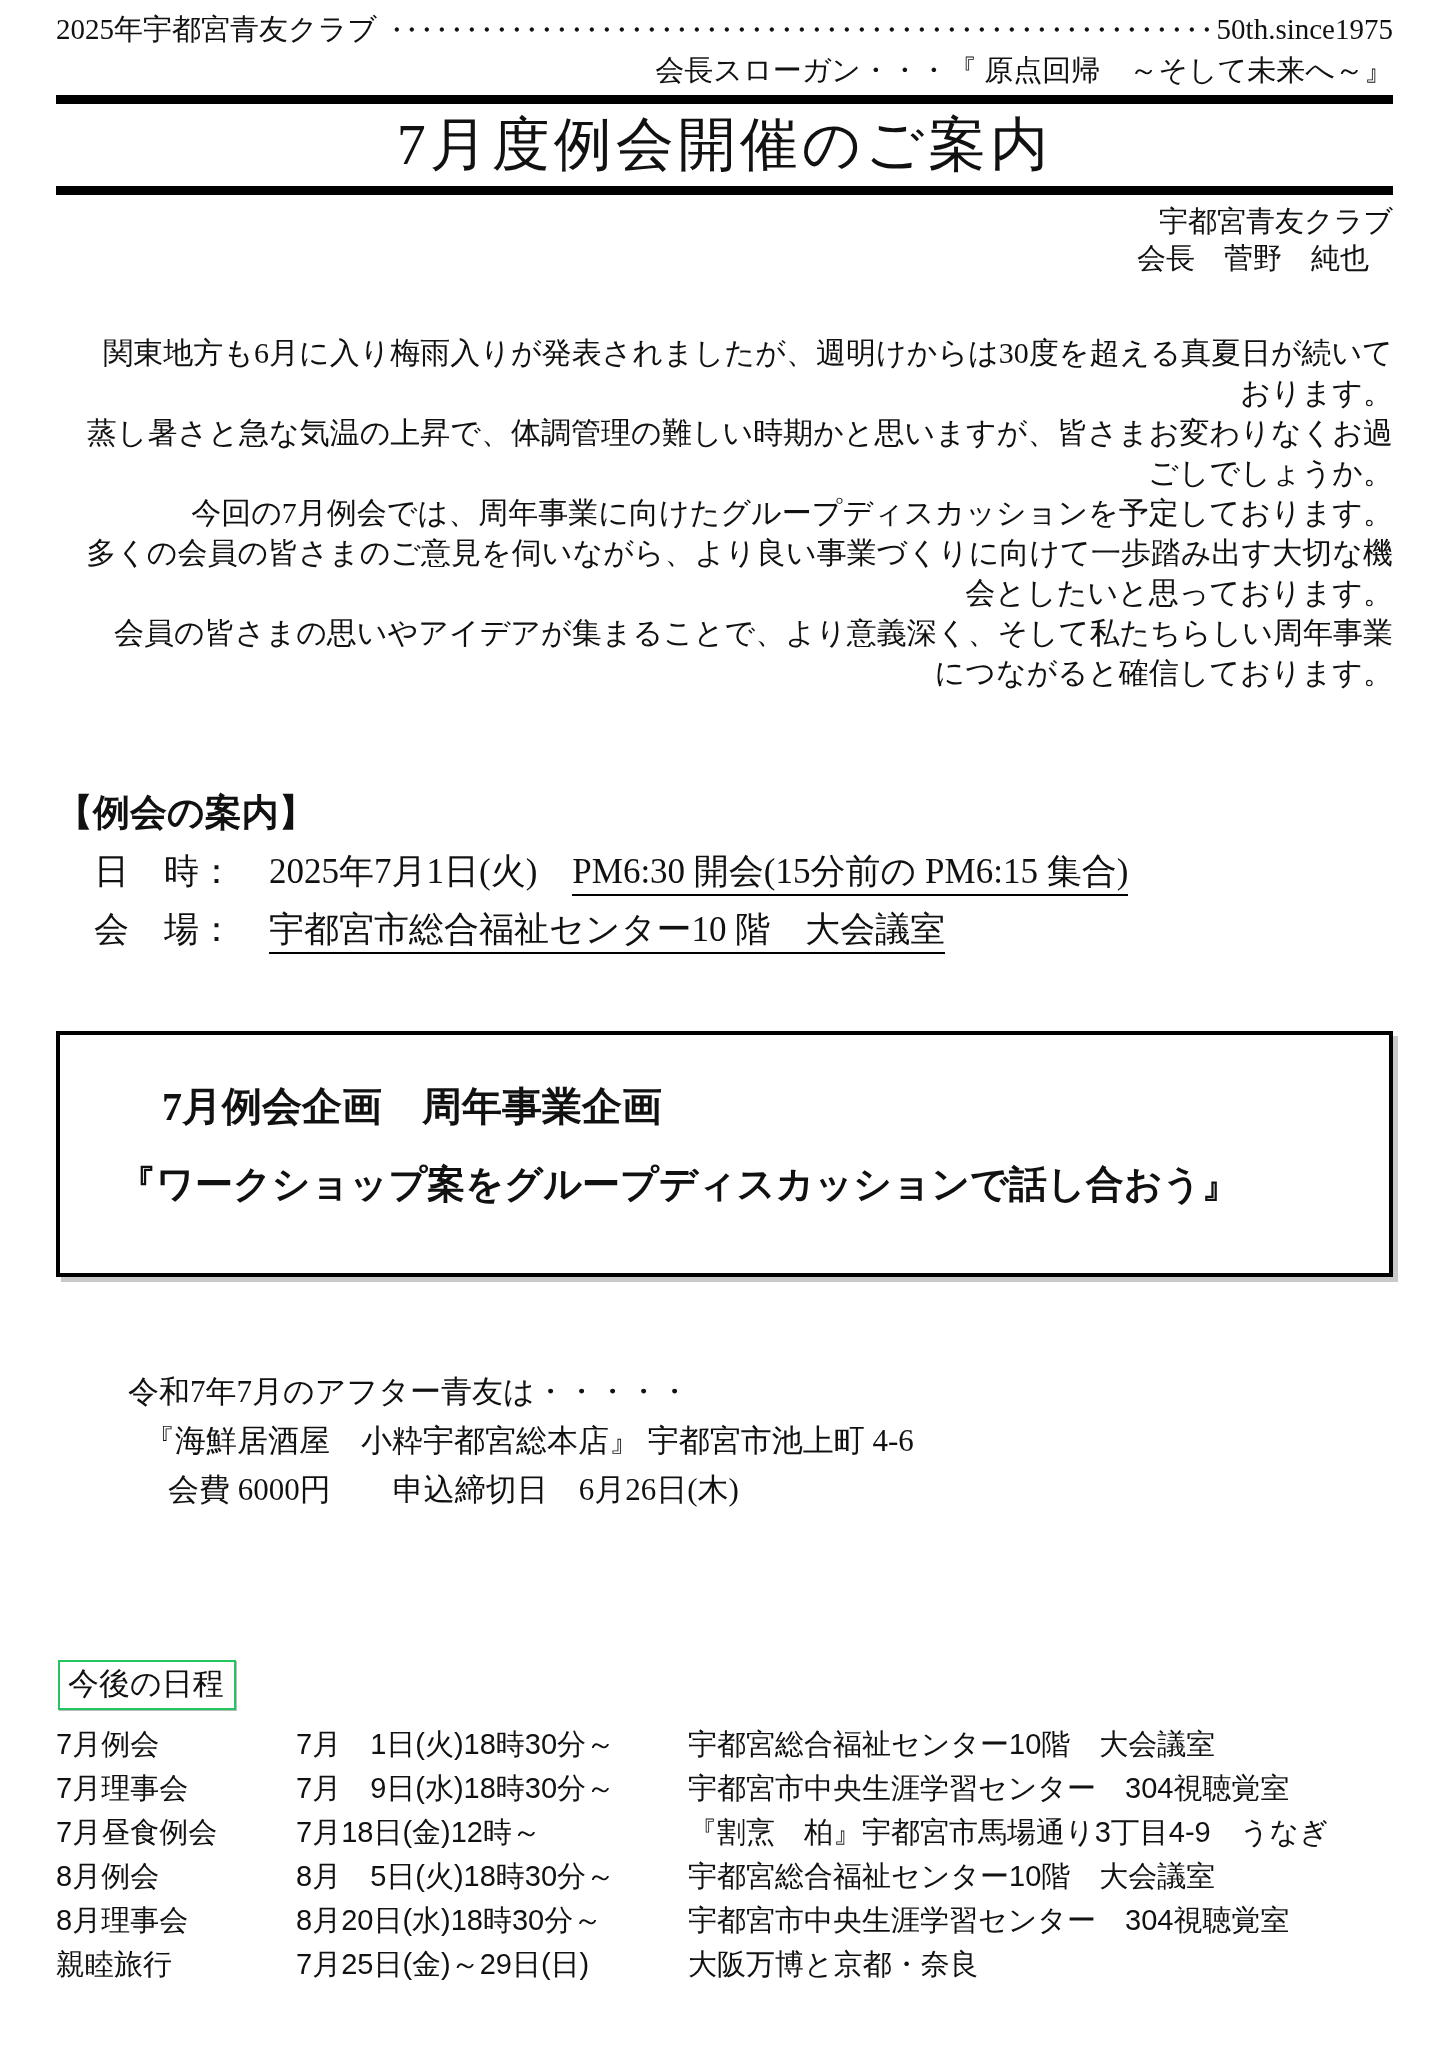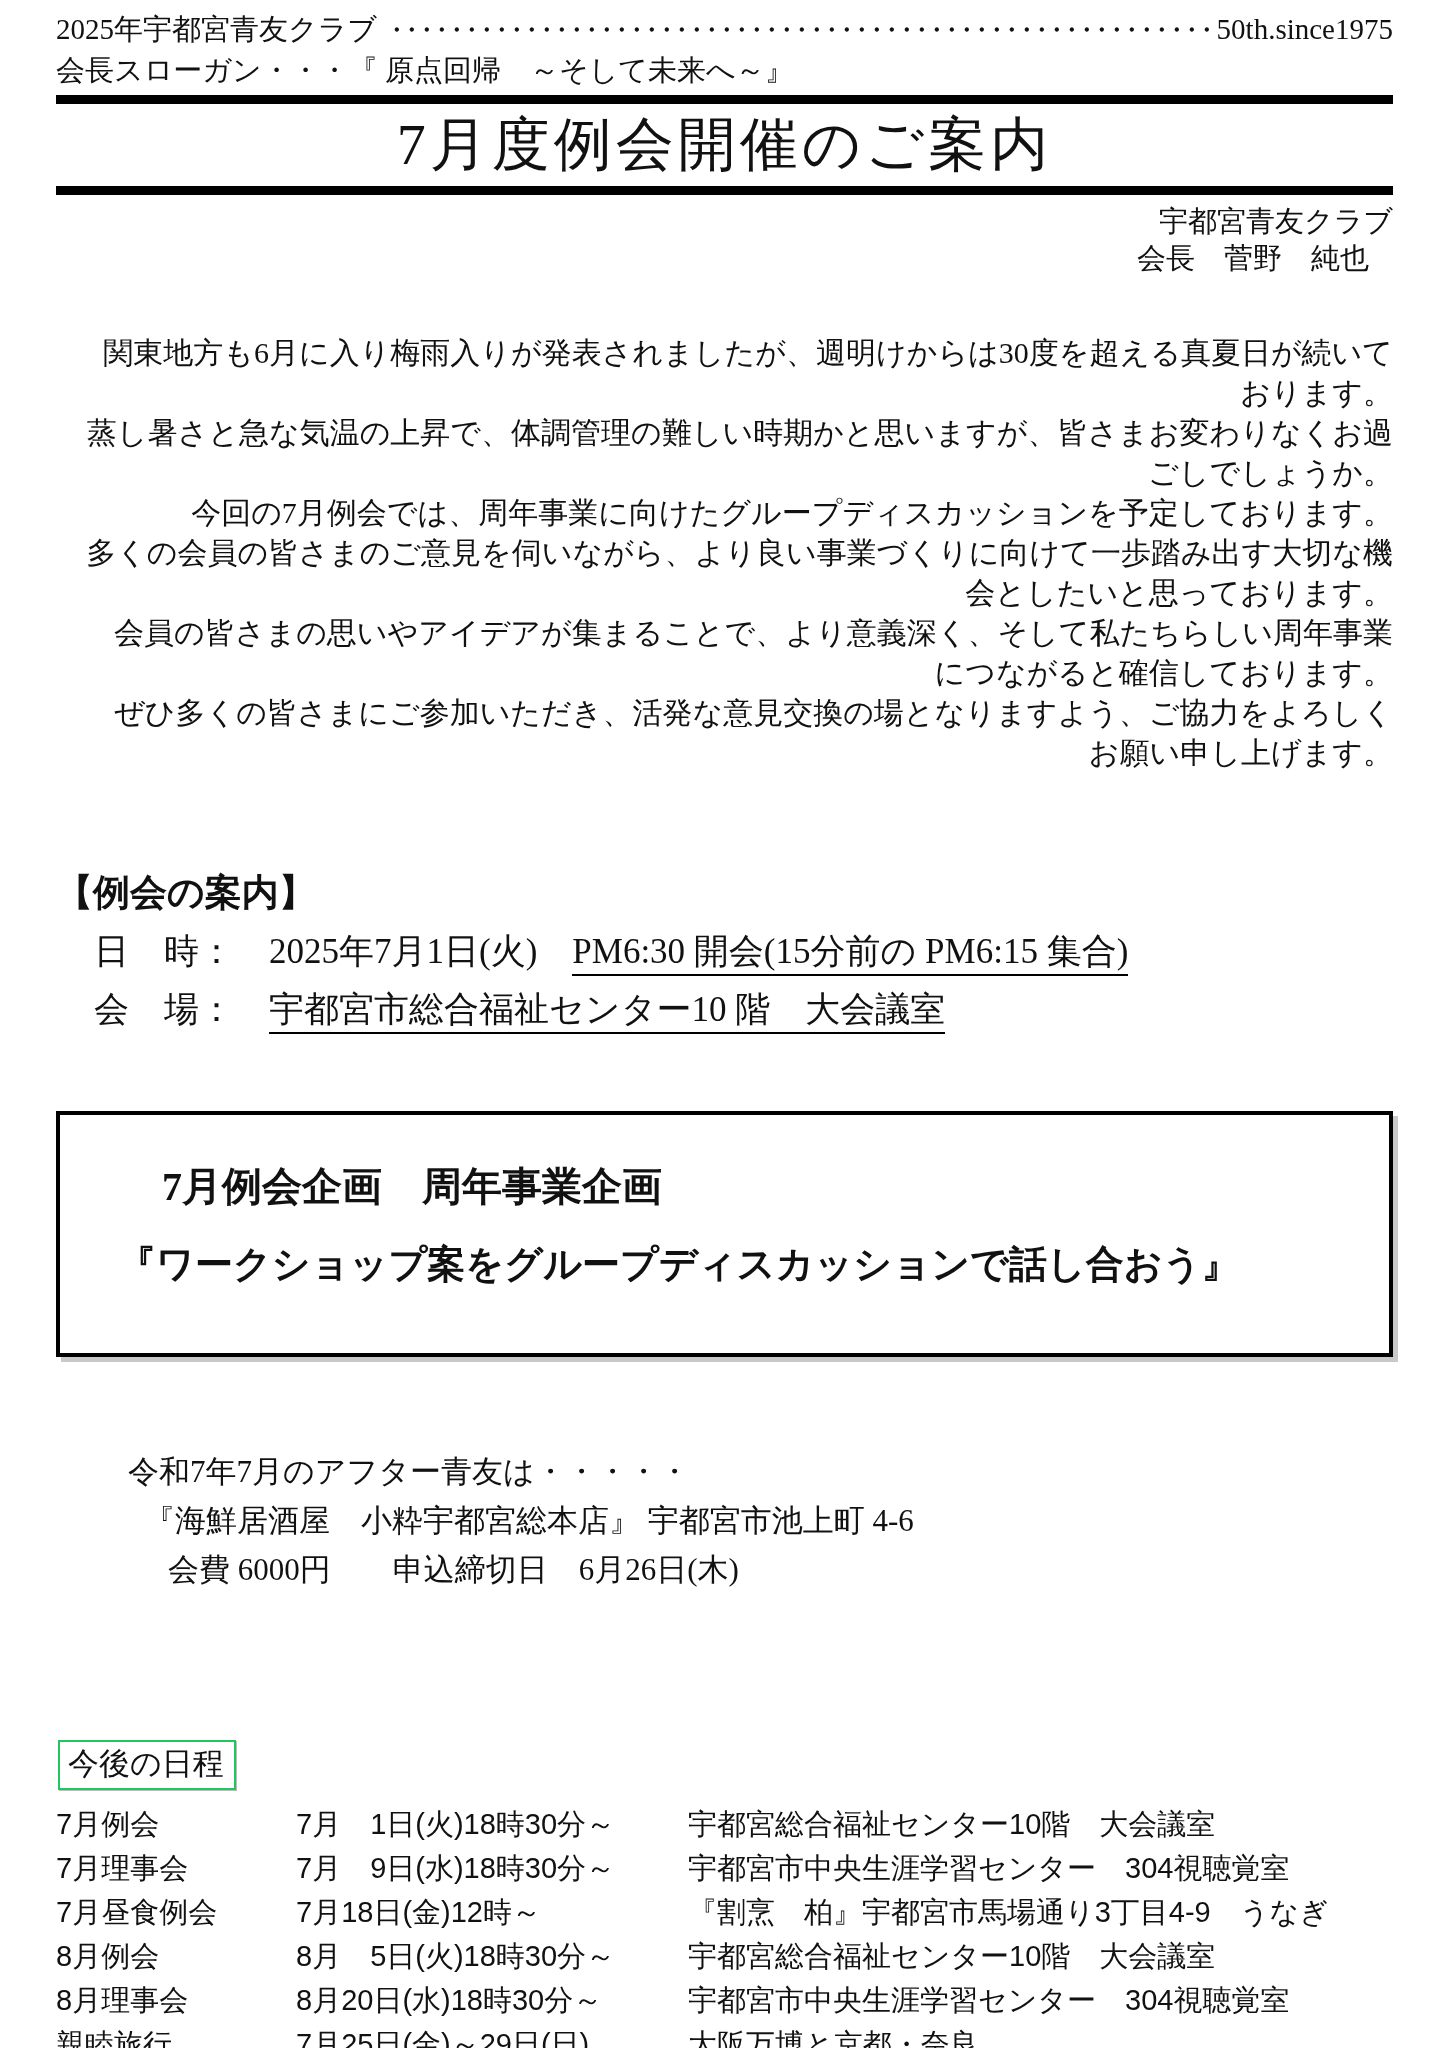--- a/index.html
+++ b/index.html
@@ -7,21 +7,21 @@
     width:1439px; height:2048px; background:#ffffff; color:#111;
     margin:0 auto; box-sizing:border-box; overflow:hidden;
     padding:10px 46px 0 56px;
     font-family:"Liberation Serif","DejaVu Serif",serif;
   }
   
   .hdr-line1 { display:flex; align-items:baseline; font-size:29px; line-height:38px; white-space:nowrap;justify-content:center; }
   .hdr-left { flex:0 0 auto; }
   .hdr-leader { flex:1 1 auto; overflow:hidden; white-space:nowrap; letter-spacing:-12px; font-size:27px; padding:0 6px; }
   .hdr-right { flex:0 0 auto; }
-  .hdr-line2 { font-size:29px; line-height:38px; margin-top:2px; }
+  .hdr-line2 { font-size:29px; line-height:38px; margin-top:2px;text-align:right; }
   .bar { height:9px; background:#000; border:none; margin:0; }
   .bar-top { margin-top:6px; }
   .title { text-align:center; font-size:58px; line-height:80px; letter-spacing:4px; margin:1px 0 1px 0; font-weight:normal; }
   .signature { text-align:right; font-size:29px; line-height:37px; margin-top:8px; }
   .sig-president { padding-right:24px; }
   
   .body-text { margin-top:56px; font-size:30px; line-height:40px; }
   .body-text p { margin:0; text-indent:1em;text-align:right; }
   
   .meeting { margin-top:96px; }
@@ -70,21 +70,20 @@
     <div>宇都宮青友クラブ</div>
     <div class="sig-president">会長　菅野　純也</div>
   </div>
 
   <div class="body-text">
       <p>関東地方も6月に入り梅雨入りが発表されましたが、週明けからは30度を超える真夏日が続いております。</p>
       <p>蒸し暑さと急な気温の上昇で、体調管理の難しい時期かと思いますが、皆さまお変わりなくお過ごしでしょうか。</p>
       <p>今回の7月例会では、周年事業に向けたグループディスカッションを予定しております。</p>
       <p>多くの会員の皆さまのご意見を伺いながら、より良い事業づくりに向けて一歩踏み出す大切な機会としたいと思っております。</p>
       <p>会員の皆さまの思いやアイデアが集まることで、より意義深く、そして私たちらしい周年事業につながると確信しております。</p>
-      <p>ぜひ多くの皆さまにご参加いただき、活発な意見交換の場となりますよう、ご協力をよろしくお願い申し上げます。</p>
     </div>
 
   <div class="meeting">
     <div class="meeting-heading">【例会の案内】</div>
     <div class="meeting-line">
       <span>日　時：</span><span>　2025年7月1日(火)　</span><span class="u">PM6:30 開会(15分前の PM6:15 集合)</span>
     </div>
     <div class="meeting-line">
       <span>会　場：</span><span>　</span><span class="u">宇都宮市総合福祉センター10 階　大会議室</span>
     </div>

